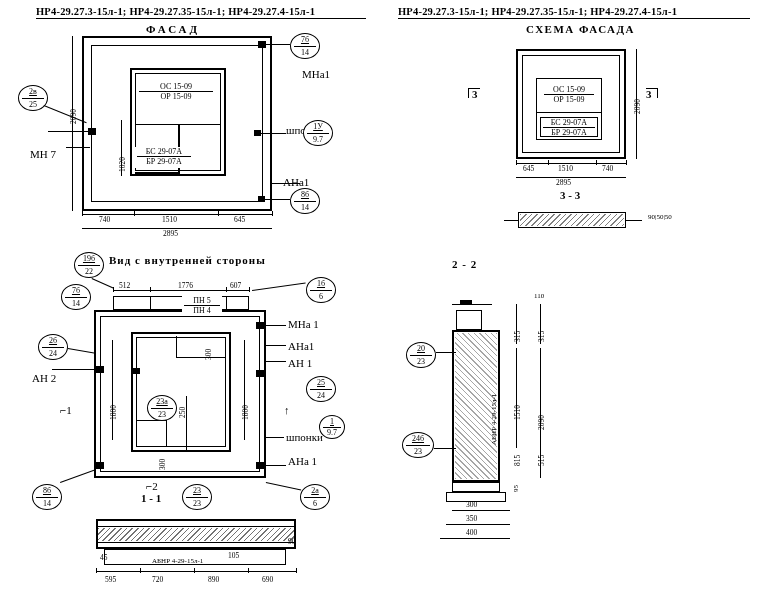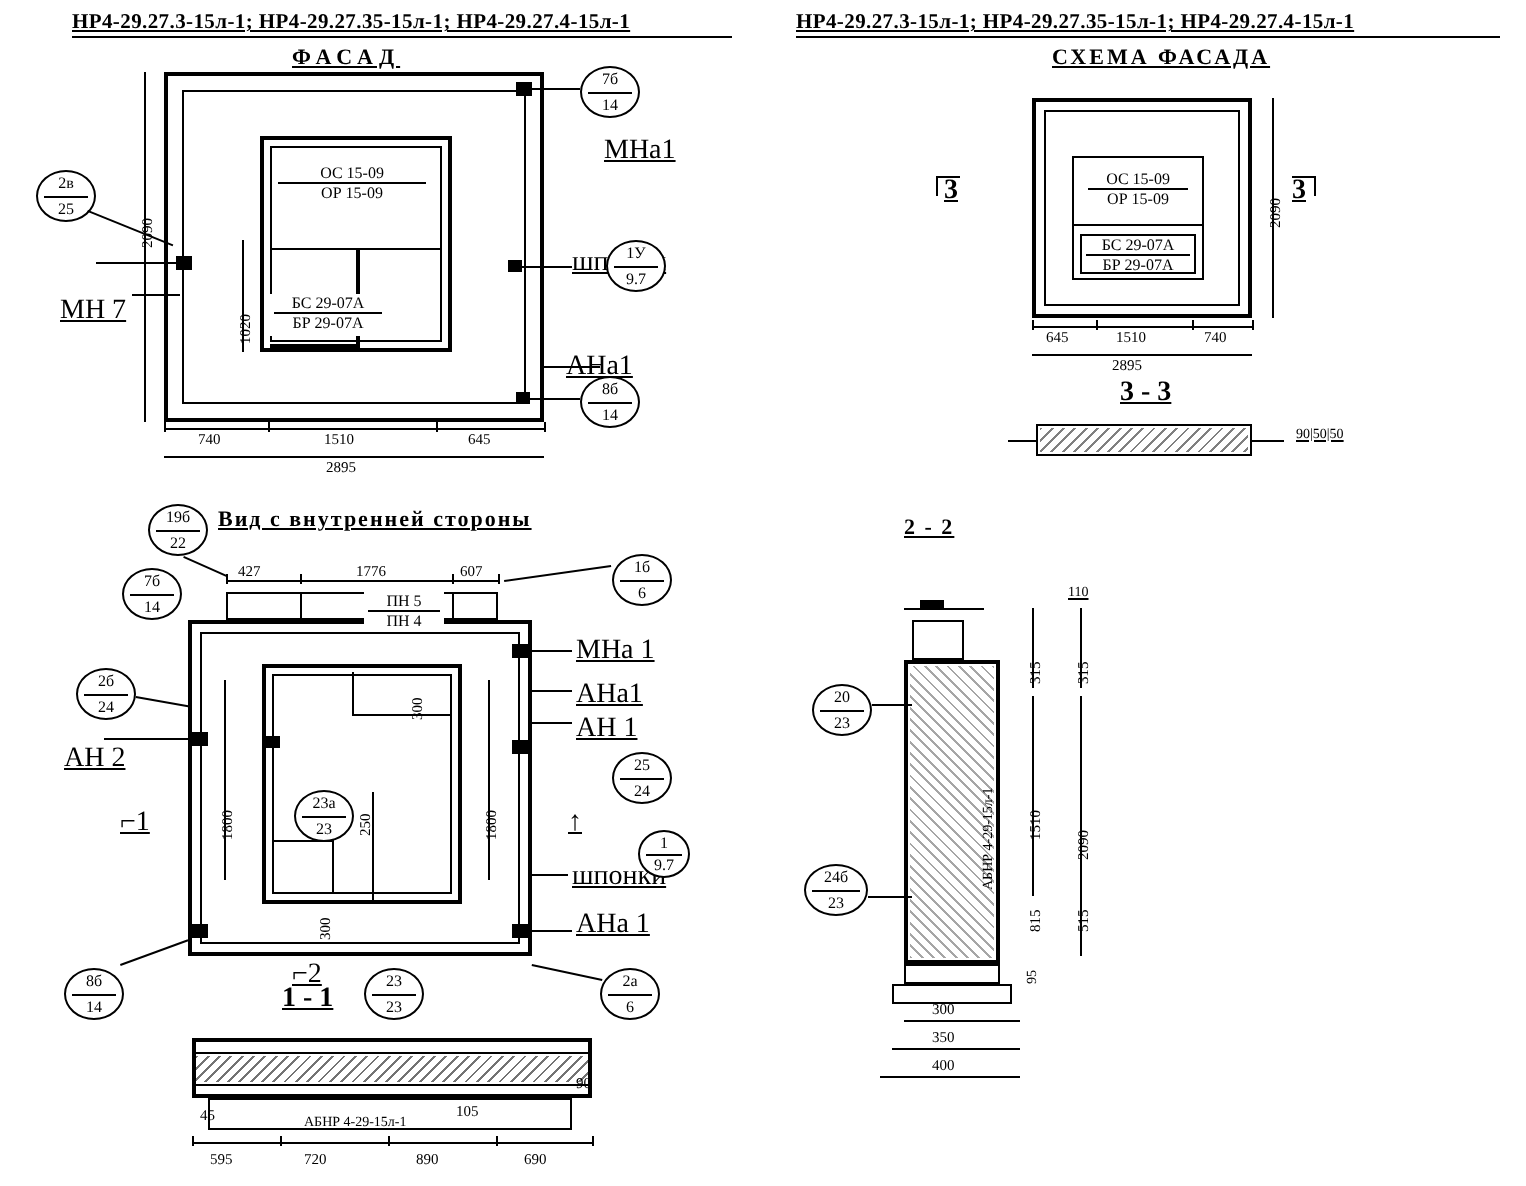--- a/index.html
+++ b/index.html
@@ -1,34 +1,34 @@
 <!DOCTYPE html>
 <html><head>
 <meta charset="utf-8">
 <style>
   html,body{margin:0;padding:0;background:#fff;}
   body{width:763px;height:593px;position:relative;overflow:hidden;
        font-family:"Liberation Serif",serif;color:#000;}
-  .t{position:absolute;white-space:nowrap;font-family:"Liberation Serif",serif;text-decoration:underline;}
+  .t{position:absolute;white-space:nowrap;font-family:"Liberation Serif",serif;}
   .bold{font-weight:bold;}
   .hdr{font-weight:bold;font-size:10.5px;letter-spacing:0.2px;}
   .ttl{font-weight:bold;font-size:11px;letter-spacing:1px;}
-  .sm{font-size:14px;}
+  .sm{font-size:11px;}
   .xs{font-size:7px;}
   .line{position:absolute;background:#000;}
   .h1{height:1px;}
   .v1{width:1px;}
   .h2{height:2px;}
   .v2{width:2px;}
   .box{position:absolute;border:1px solid #000;box-sizing:border-box;}
   .box2{position:absolute;border:2px solid #000;box-sizing:border-box;}
   
   .cal{position:absolute;border:1.4px solid #000;border-radius:50%;
        box-sizing:border-box;text-align:center;background:#fff;}
-  .cal .a{position:absolute;left:0;right:0;top:1px;font-size:8px;line-height:9px;}
+  .cal .a{position:absolute;left:0;right:0;top:1px;font-size:8px;line-height:9px;text-decoration:underline;}
   .cal .b{position:absolute;left:0;right:0;bottom:1px;font-size:8px;line-height:9px;}
   .cal .bar{position:absolute;left:3px;right:3px;top:50%;height:1px;background:#000;}
   
   .plate{position:absolute;box-sizing:border-box;background:#fff;text-align:center;}
   .plate .r1,.plate .r2{font-size:8px;line-height:9px;}
   .plate .sep{height:1px;background:#000;margin:0 2px;}
   .dim{position:absolute;font-size:7.5px;}
   .vtxt{position:absolute;font-size:7.5px;transform-origin:0 0;transform:rotate(-90deg);white-space:nowrap;}
   .hatch{position:absolute;background:
      repeating-linear-gradient(135deg,#000 0 1px,transparent 1px 4px);}
@@ -223,21 +223,21 @@
 <div class="line h1" style="left:266px;top:482px;width:36px;transform:rotate(12deg);transform-origin:0 0;"></div>
 <div class="line h1" style="left:92px;top:278px;width:24px;transform:rotate(24deg);transform-origin:0 0;"></div>
 <div class="line h1" style="left:68px;top:348px;width:28px;transform:rotate(10deg);transform-origin:0 0;"></div>
 <div class="line h1" style="left:252px;top:290px;width:54px;transform:rotate(-8deg);transform-origin:0 0;"></div>
 
 <div class="line h1" style="left:113px;top:290px;width:136px;"></div>
 <div class="tick" style="left:113px;top:287px;"></div>
 <div class="tick" style="left:150px;top:287px;"></div>
 <div class="tick" style="left:226px;top:287px;"></div>
 <div class="tick" style="left:249px;top:287px;"></div>
-<div class="dim" style="left:119px;top:281px;">427</div>
+<div class="dim" style="left:119px;top:281px;">512</div>
 <div class="dim" style="left:178px;top:281px;text-align:center;">1776</div>
 <div class="dim" style="left:230px;top:281px;">607</div>
 
 <div class="line v1" style="left:112px;top:340px;height:100px;"></div>
 <div class="vtxt" style="left:109px;top:420px;">1800</div>
 <div class="line v1" style="left:244px;top:340px;height:100px;"></div>
 <div class="vtxt" style="left:241px;top:420px;">1800</div>
 <div class="vtxt" style="left:204px;top:360px;">300</div>
 <div class="vtxt" style="left:178px;top:418px;">250</div>
 <div class="vtxt" style="left:158px;top:470px;">300</div>

